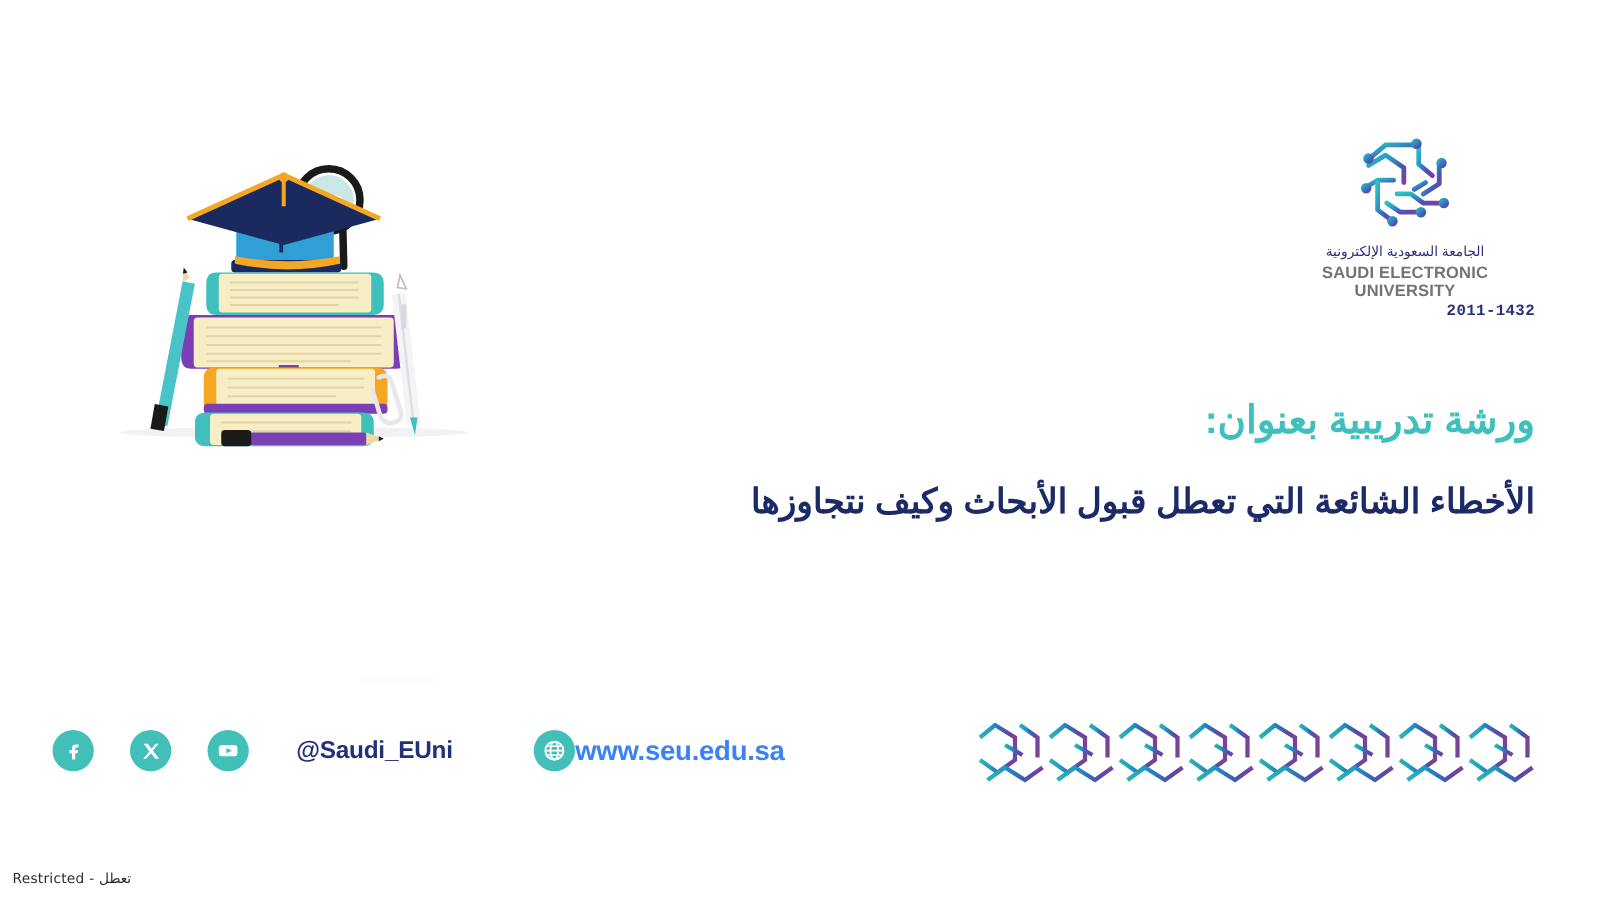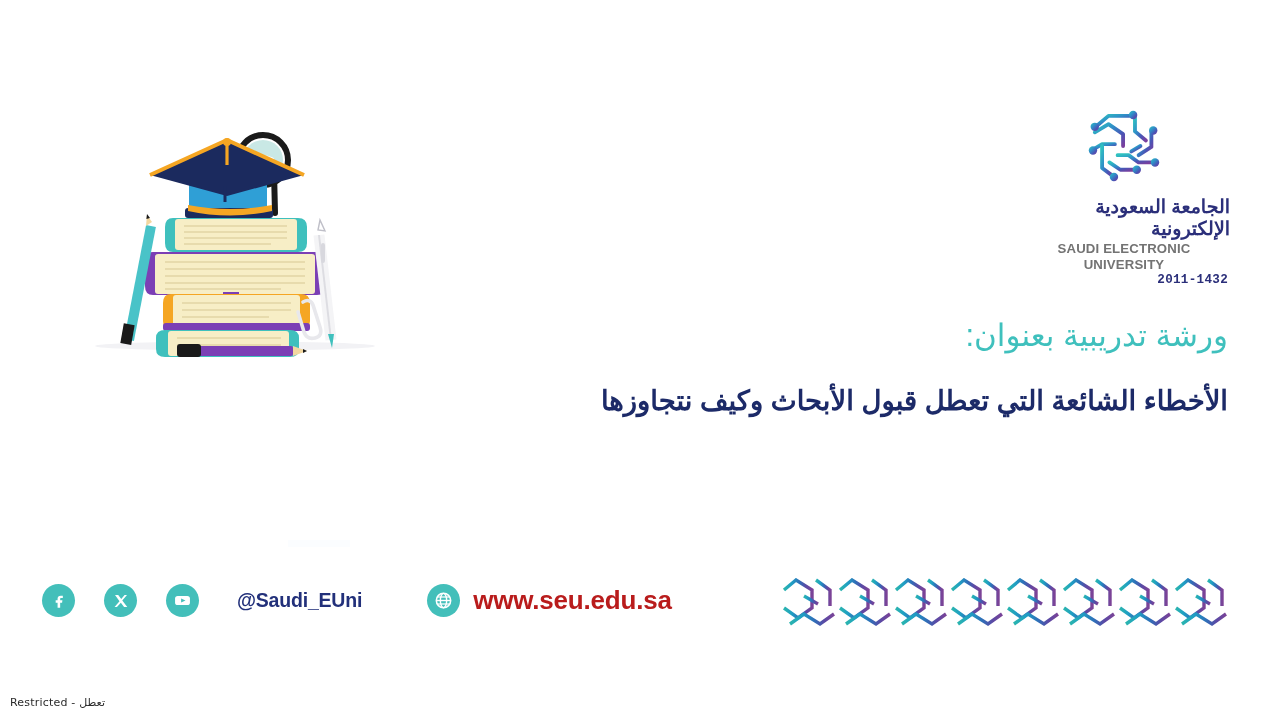--- a/index.html
+++ b/index.html
@@ -24,27 +24,26 @@
     top:104px; right:50px;
     width:212px;
     text-align:center;
   }
   #logo-emblem {
     width:92px; height:84px;
     margin:0 auto 8px auto;
     display:block;
   }
   #logo-ar {
-    font-size:19px;
-    font-weight:bold;
+    font-size:11px;
+    font-weight:normal;
     color:#2b2f7a;
     letter-spacing:0px;
     line-height:1.15;
     direction:rtl;
-    text-align:right;
   }
   #logo-en {
     font-size:13.2px;
     font-weight:bold;
     color:#737373;
     letter-spacing:0.15px;
     line-height:1.2;
     direction:ltr;
     margin-top:1px;
   }
@@ -70,21 +69,21 @@
   
   #title-group {
     position:absolute;
     right:52px; top:316px;
     width:800px;
     text-align:right;
     direction:rtl;
   }
   #title-eyebrow {
     font-size:31px;
-    font-weight:normal;
+    font-weight:bold;
     color:#3fc0bd;
     line-height:1.3;
     letter-spacing:0px;
     white-space:nowrap;
   }
   #title-main {
     margin-top:26px;
     font-size:27.5px;
     font-weight:bold;
     color:#1c2a68;
@@ -120,24 +119,24 @@
     direction:ltr;
     white-space:nowrap;
   }
   #website-group {
     display:flex;
     align-items:center;
     margin-left:45px;
     direction:ltr;
   }
   #website-url {
-    font-size:26px;
-    font-weight:bold;
-    color:#b91c1c;
-    margin-left:13px;
+    font-size:22px;
+    font-weight:bold;
+    color:#3b82f6;
+    margin-left:0;
     letter-spacing:-0.2px;
     direction:ltr;
     white-space:nowrap;
   }
 
   
   #deco-pattern {
     position:absolute;
     left:782px; top:578px;
     width:452px; height:55px;

